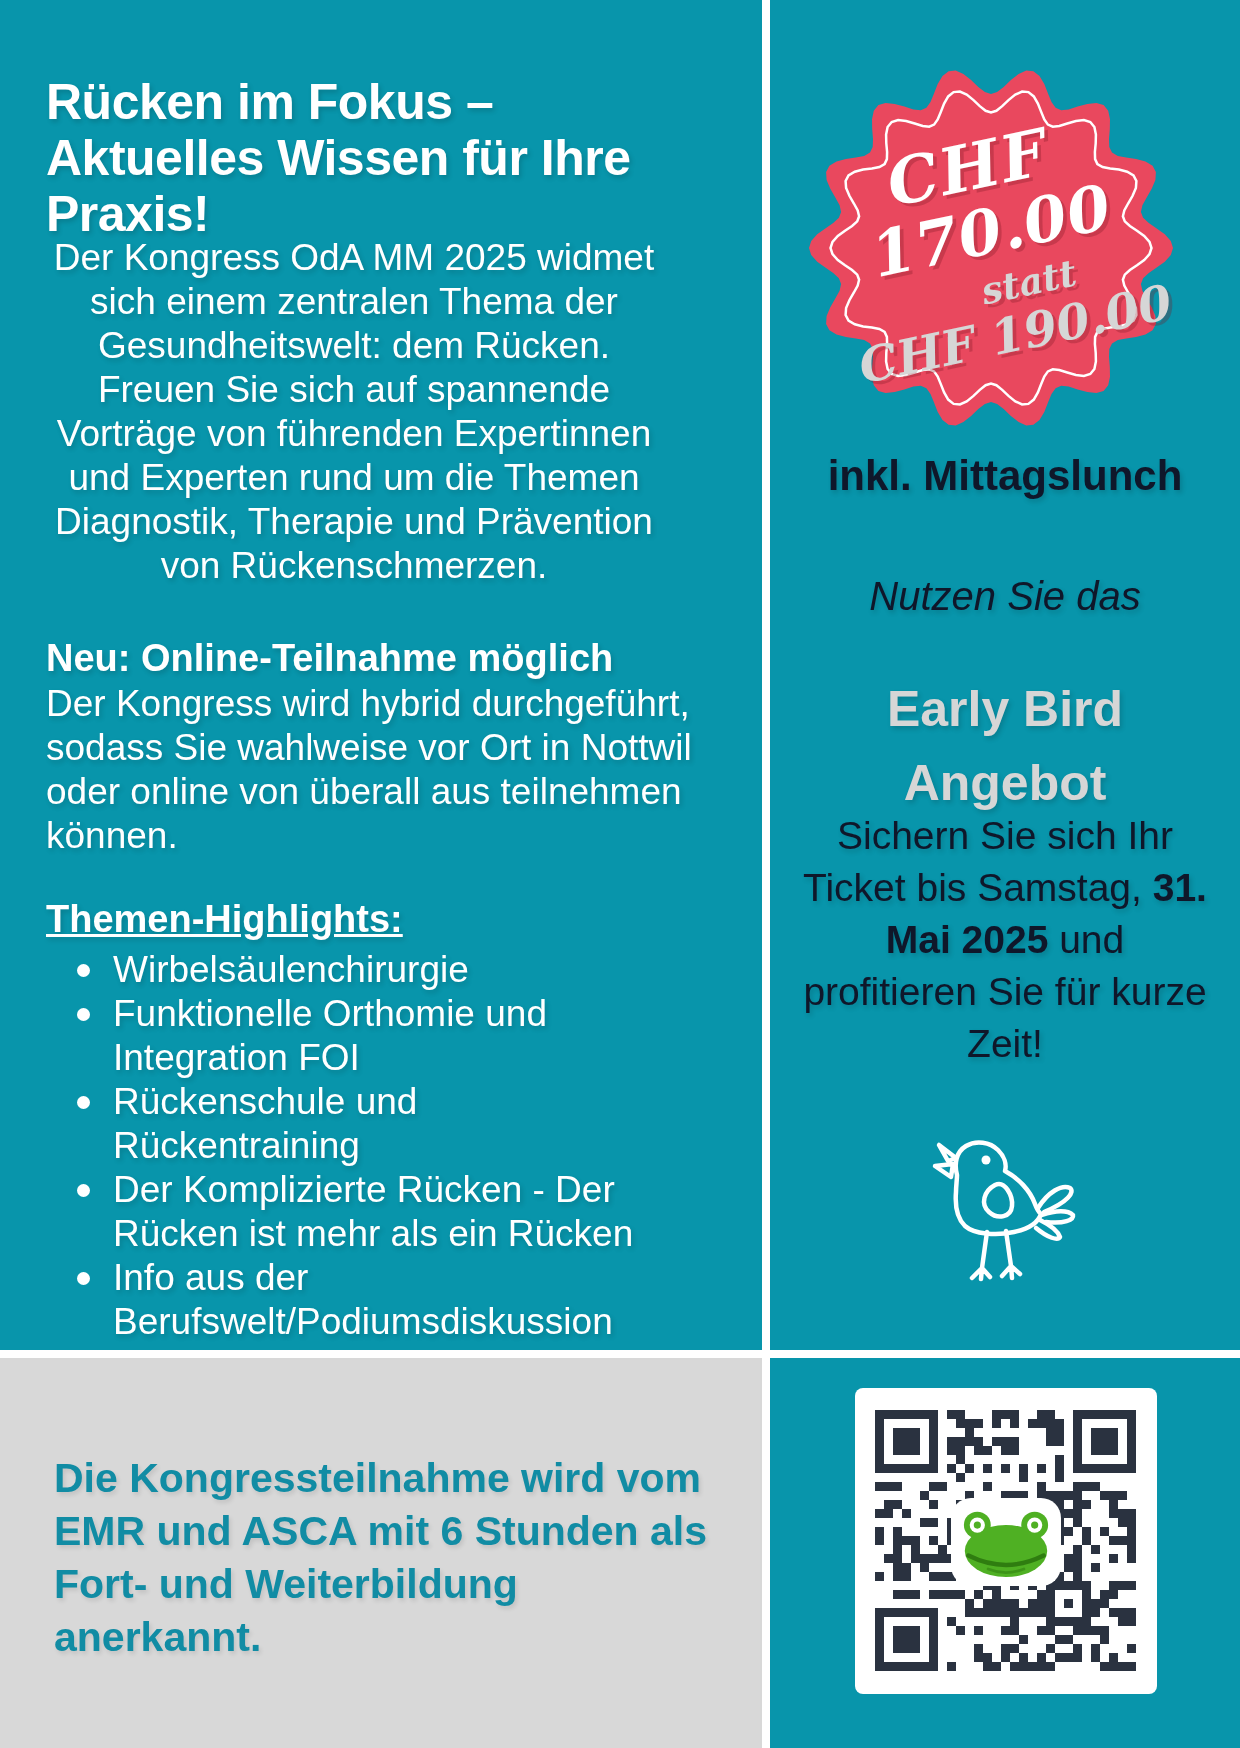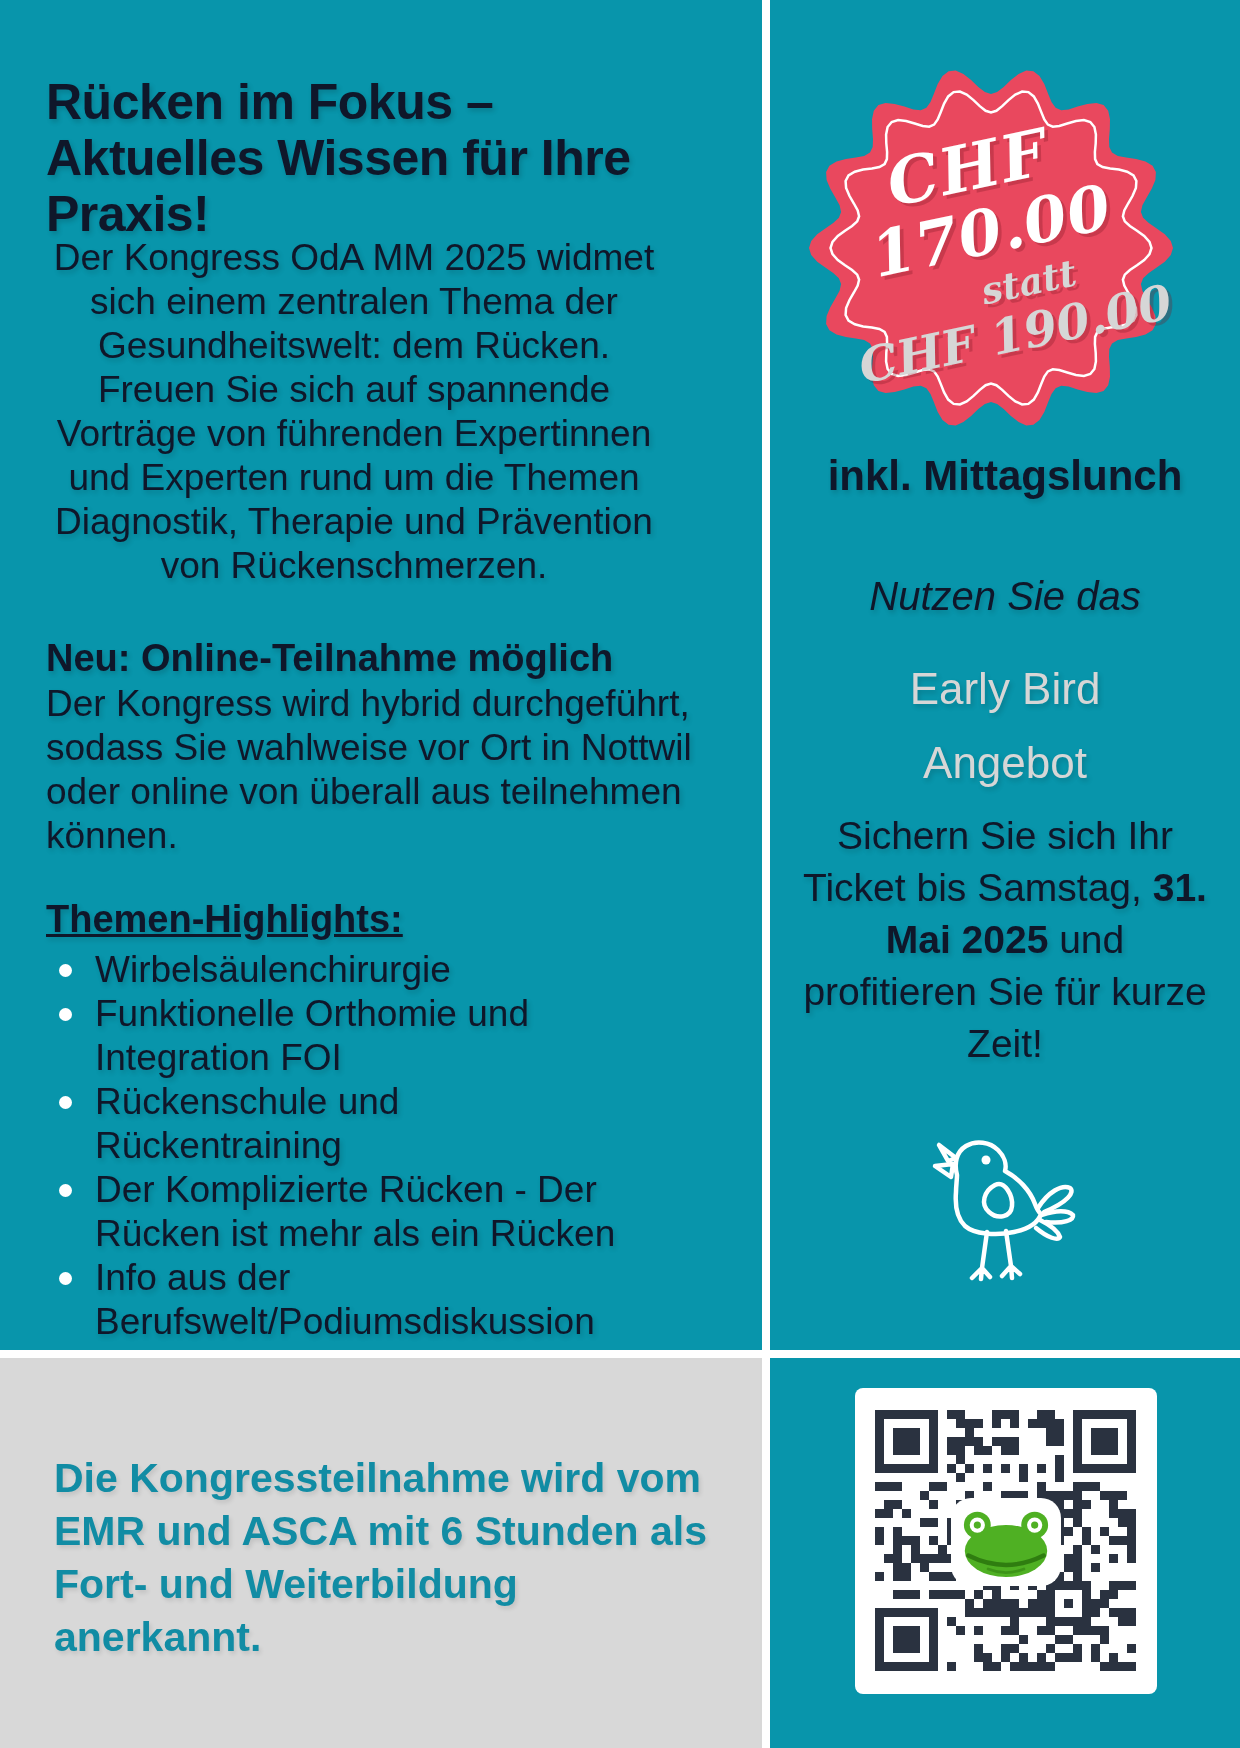--- a/index.html
+++ b/index.html
@@ -18,44 +18,44 @@
   .panel{position:absolute;}
   .panel.teal{background:var(--teal);}
   .panel.gray{background:var(--gray-panel);padding-left:44px;}
   
   #left-top{left:0;top:0;width:762px;height:1350px;}
   #right-top{left:770px;top:0;width:470px;height:1350px;}
   #left-bottom{left:0;top:1358px;width:762px;height:390px;}
   #right-bottom{left:770px;top:1358px;width:470px;height:390px;}
 
   
-  .lt-text{color:#0f172a;text-shadow:2px 3px 5px rgba(0,0,0,.16);}
+  .lt-text{color:#ffffff;text-shadow:2px 3px 5px rgba(0,0,0,.16);}
   #headline{position:absolute;left:46px;top:74px;width:660px;font-size:50px;font-weight:bold;line-height:56px;letter-spacing:-0.5px;}
   #intro{position:absolute;left:46px;top:236px;width:616px;font-size:37px;line-height:44px;text-align:center;}
   #subblock{position:absolute;left:46px;top:634px;width:680px;}
   #subblock h2{font-size:38px;font-weight:bold;line-height:48px;}
   #subblock p{font-size:37px;line-height:44px;width:672px;}
   #highlights{position:absolute;left:46px;top:894px;width:620px;}
   #highlights h2{font-size:38px;font-weight:bold;line-height:50px;text-decoration:underline;}
   #highlights ul{list-style:none;margin-top:4px;padding-left:49px;width:600px;}
-  #highlights li{position:relative;font-size:37px;line-height:44px;}
+  #highlights li{position:relative;font-size:37px;line-height:44px;margin-left:18px;}
   #highlights li::before{content:"";position:absolute;left:-36px;top:16px;width:13px;height:13px;border-radius:50%;background:#fff;}
 
   
   #badge-svg{position:absolute;left:29px;top:56px;width:384px;height:384px;}
   #badge-wrap{position:absolute;left:29px;top:56px;width:384px;height:384px;display:flex;align-items:center;justify-content:center;transform:rotate(-12deg);}
   .badge-lines{text-align:center;font-family:"DejaVu Serif",serif;font-style:italic;font-weight:bold;color:#fff;text-shadow:3px 4px 0 rgba(125,22,38,.30);}
   .badge-l1{font-size:64px;line-height:64px;letter-spacing:2px;transform:translateX(-6px);}
   .badge-l2{font-size:62px;line-height:70px;letter-spacing:1px;transform:translateX(4px);}
   .badge-l3{font-size:37px;line-height:44px;color:var(--gray-text);transform:translateX(30px);}
   .badge-l4{font-size:48px;line-height:52px;color:var(--gray-text);transform:translateX(6px);}
   .rt-text{position:absolute;left:0;width:470px;text-align:center;color:#0f172a;text-shadow:2px 3px 5px rgba(0,0,0,.16);}
   #lunch-note{top:452px;font-size:42px;font-weight:bold;}
   #cta-intro{top:574px;font-size:40px;font-style:italic;}
-  #offer-title{top:652px;font-size:44px;font-weight:normal;line-height:74px;color:var(--gray-text);}
+  #offer-title{top:672px;font-size:50px;font-weight:bold;line-height:74px;color:var(--gray-text);}
   #deadline{top:810px;padding:0 24px;font-size:39px;line-height:52px;}
   #deadline strong{font-weight:bold;}
   #bird-svg{position:absolute;left:140px;top:1128px;width:190px;height:160px;}
 
   
   #accreditation{position:absolute;left:54px;top:94px;width:664px;color:var(--teal-text);font-size:41px;font-weight:bold;line-height:53px;text-shadow:2px 3px 4px rgba(0,0,0,.10);}
 
   
   #qr-box{position:absolute;left:85px;top:30px;width:302px;height:306px;background:#fff;border-radius:8px;}
   #qr-svg{position:absolute;left:20px;top:22px;width:261px;height:261px;}

